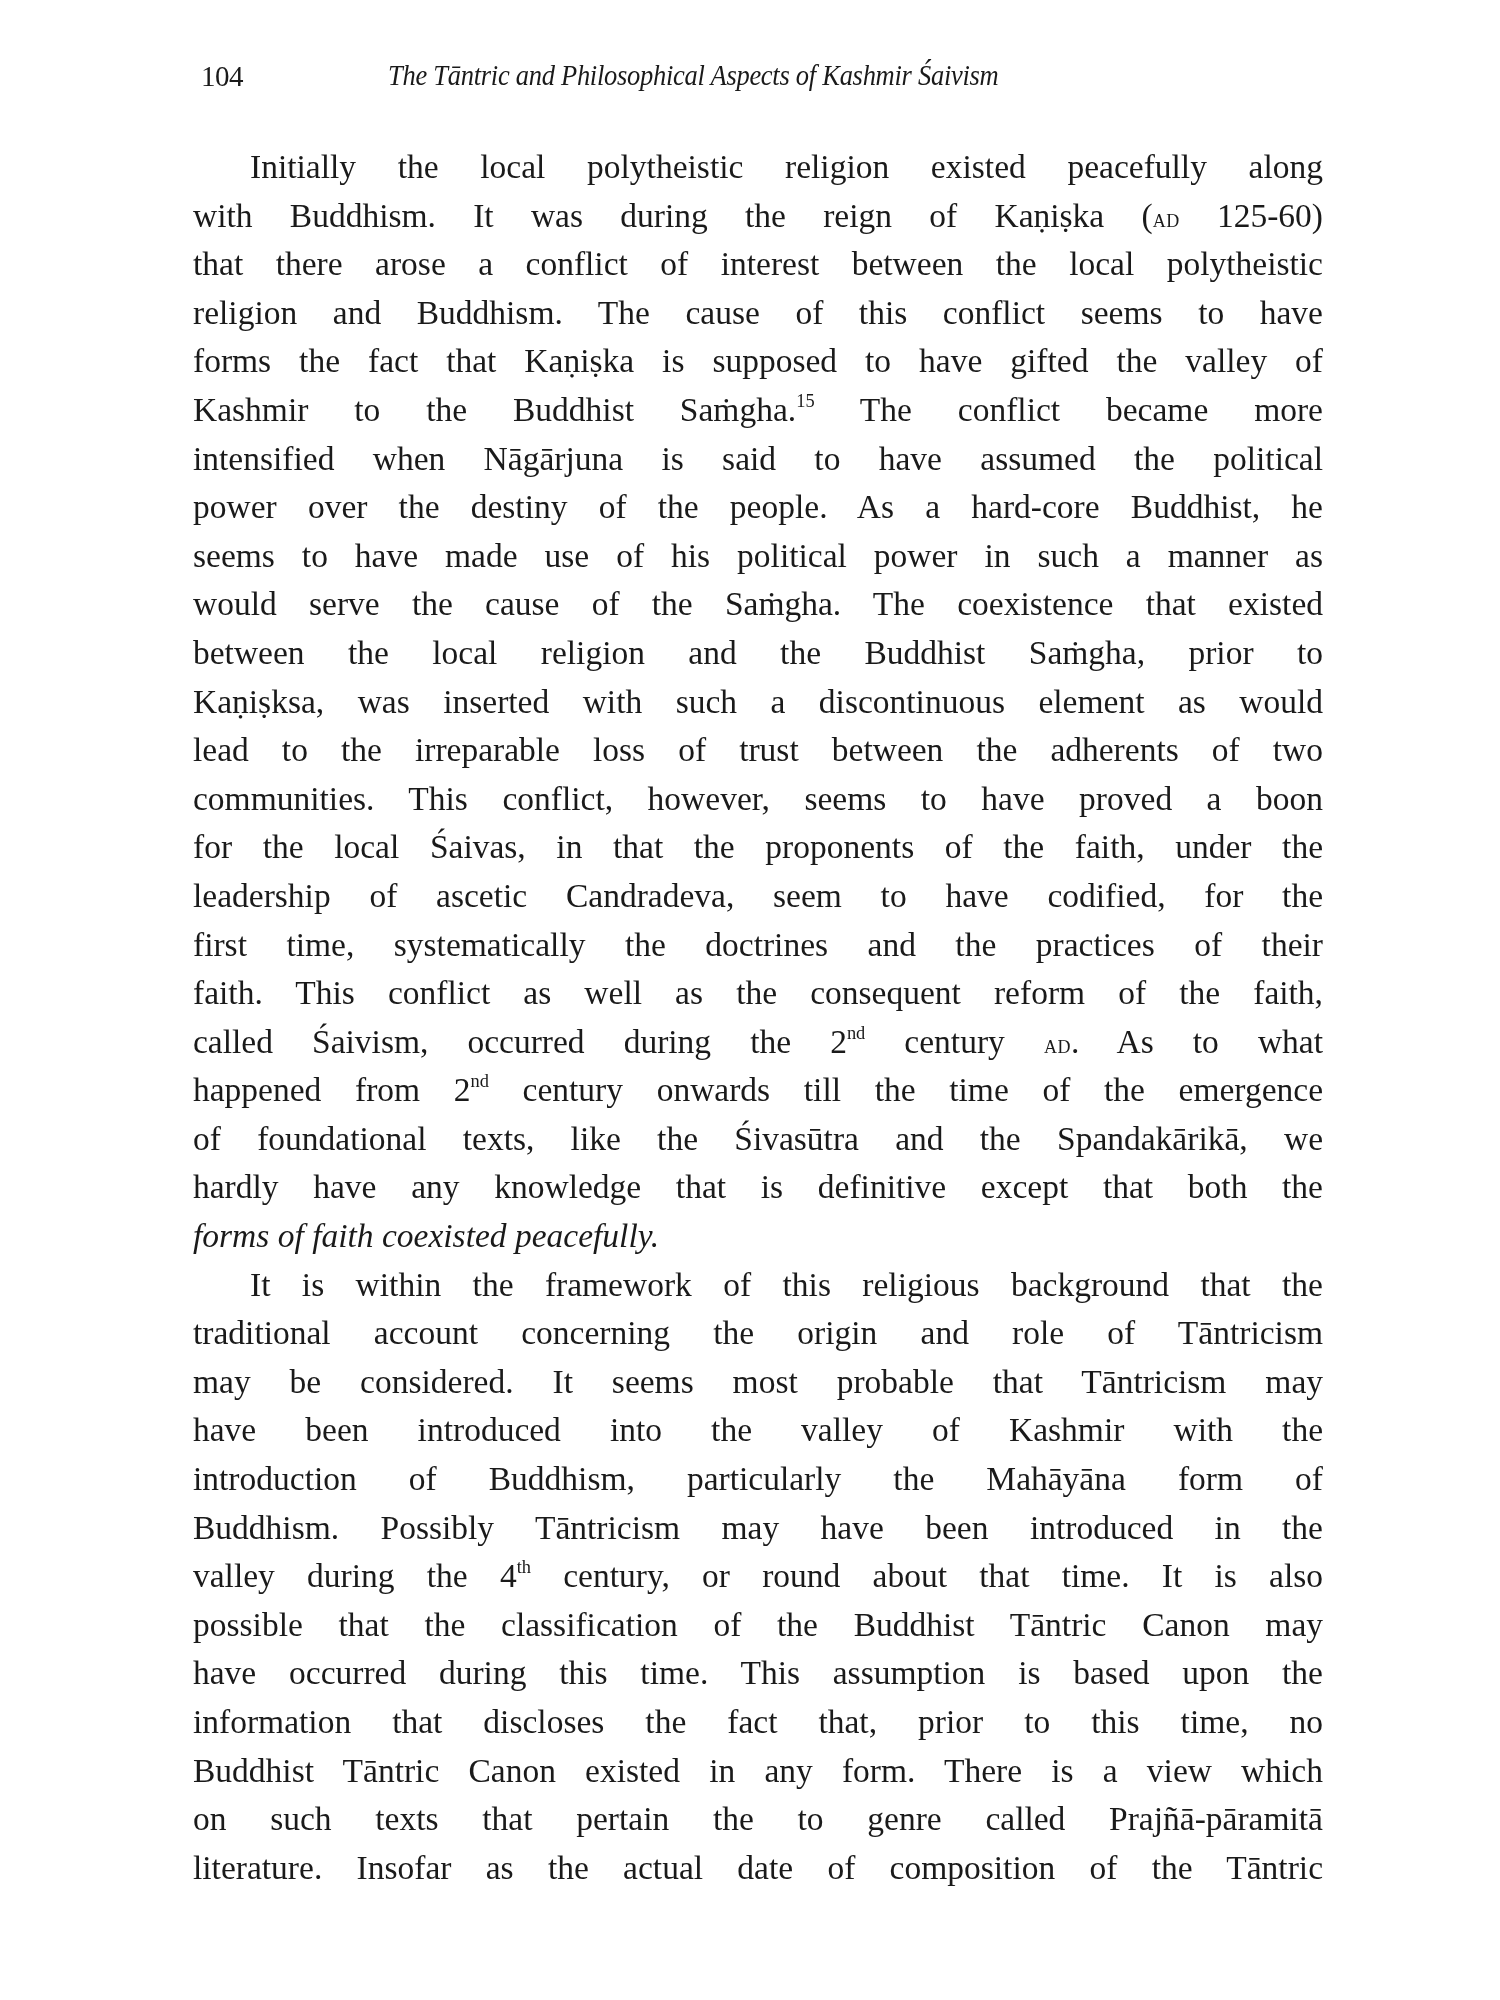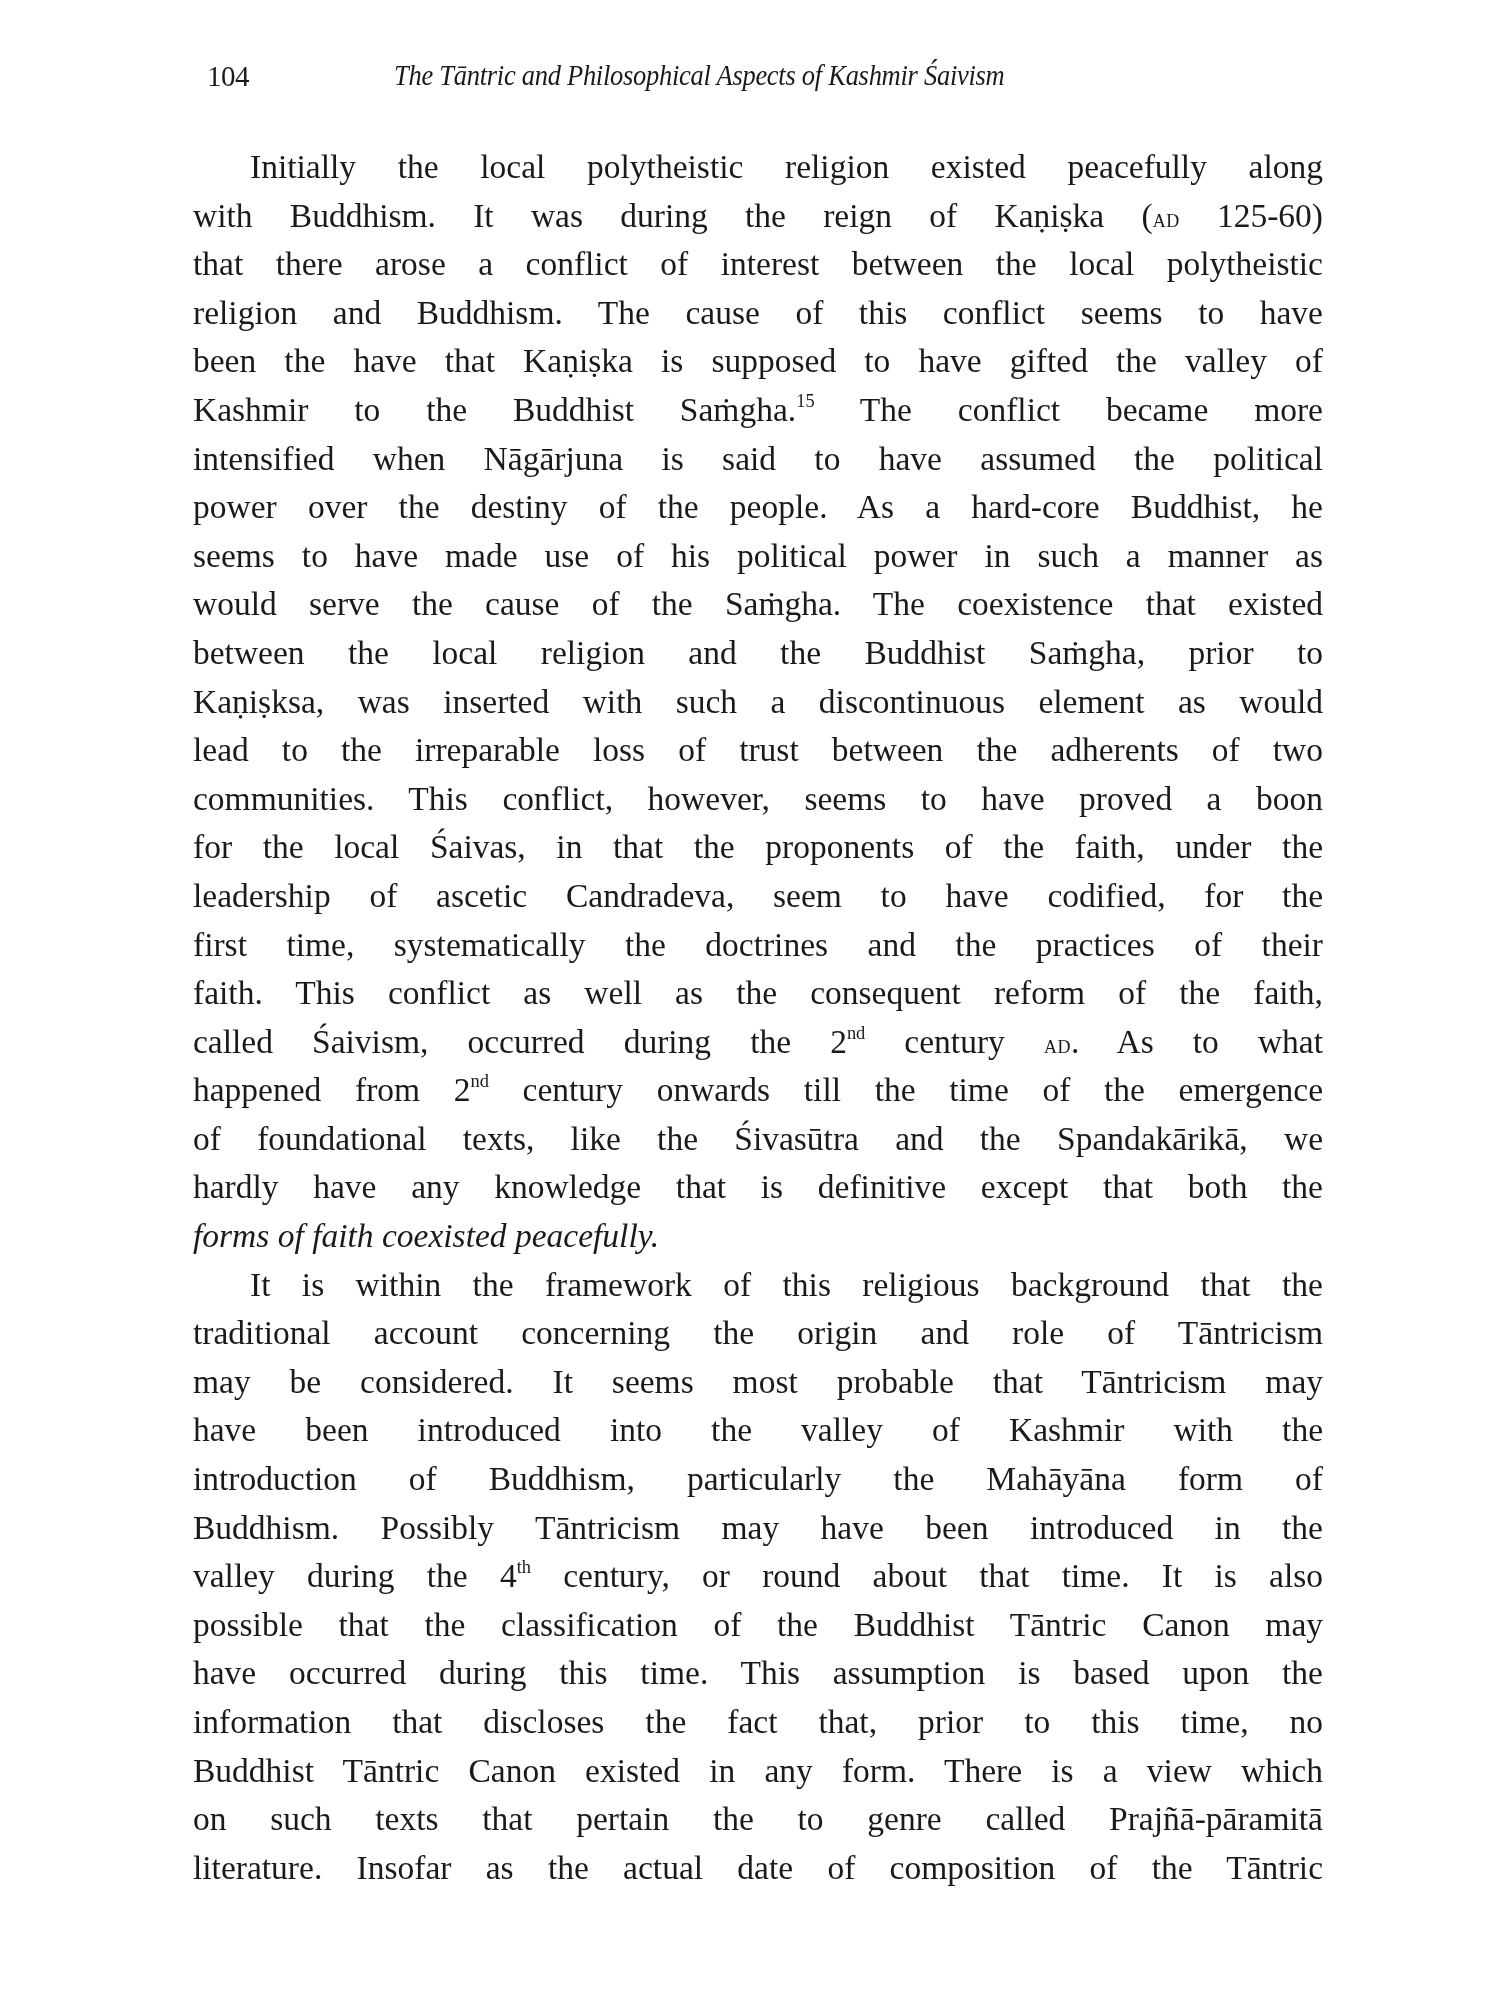--- a/index.html
+++ b/index.html
@@ -2,21 +2,21 @@
 <html><head>
 <meta charset="utf-8">
 <style>
   html, body { margin: 0; padding: 0; background: #ffffff; }
   body {
     width: 1500px; height: 2000px; position: relative; overflow: hidden;
     font-family: "Liberation Serif", "DejaVu Serif", serif;
     color: #1a1a1a;
   }
   .running-head {
-    position: absolute; left: 207px; top: 52px; width: 1130px; height: 44px;
+    position: absolute; left: 201px; top: 52px; width: 1130px; height: 44px;
   }
   .page-number {
     position: absolute; left: 0; top: 8px;
     font-size: 29px; letter-spacing: -0.5px;
   }
   .running-title {
     position: absolute; left: 187px; top: 8px;
     font-size: 28.5px; font-style: italic; letter-spacing: -0.3px;
     transform: scaleX(0.93); transform-origin: left top; white-space: nowrap;
   }
@@ -42,21 +42,21 @@
   <span class="page-number">104</span>
   <span class="running-title">The Tāntric and Philosophical Aspects of Kashmir Śaivism</span>
 </div>
 
 <div class="body-text" id="body-text">
     <div>
       <span class="line indent"><span>Initially the local polytheistic religion existed peacefully along</span></span>
       <span class="line"><span>with Buddhism. It was during the reign of Kaṇiṣka (</span><span class="sc">ad</span><span> 125-60)</span></span>
       <span class="line"><span>that there arose a conflict of interest between the local polytheistic</span></span>
       <span class="line"><span>religion and Buddhism. The cause of this conflict seems to have</span></span>
-      <span class="line"><span>been the have that Kaṇiṣka is supposed to have gifted the valley of</span></span>
+      <span class="line"><span>forms the fact that Kaṇiṣka is supposed to have gifted the valley of</span></span>
       <span class="line"><span>Kashmir to the Buddhist Saṁgha.</span><span class="sup">15</span><span> The conflict became more</span></span>
       <span class="line"><span>intensified when Nāgārjuna is said to have assumed the political</span></span>
       <span class="line"><span>power over the destiny of the people. As a hard-core Buddhist, he</span></span>
       <span class="line"><span>seems to have made use of his political power in such a manner as</span></span>
       <span class="line"><span>would serve the cause of the Saṁgha. The coexistence that existed</span></span>
       <span class="line"><span>between the local religion and the Buddhist Saṁgha, prior to</span></span>
       <span class="line"><span>Kaṇiṣksa, was inserted with such a discontinuous element as would</span></span>
       <span class="line"><span>lead to the irreparable loss of trust between the adherents of two</span></span>
       <span class="line"><span>communities. This conflict, however, seems to have proved a boon</span></span>
       <span class="line"><span>for the local Śaivas, in that the proponents of the faith, under the</span></span>

